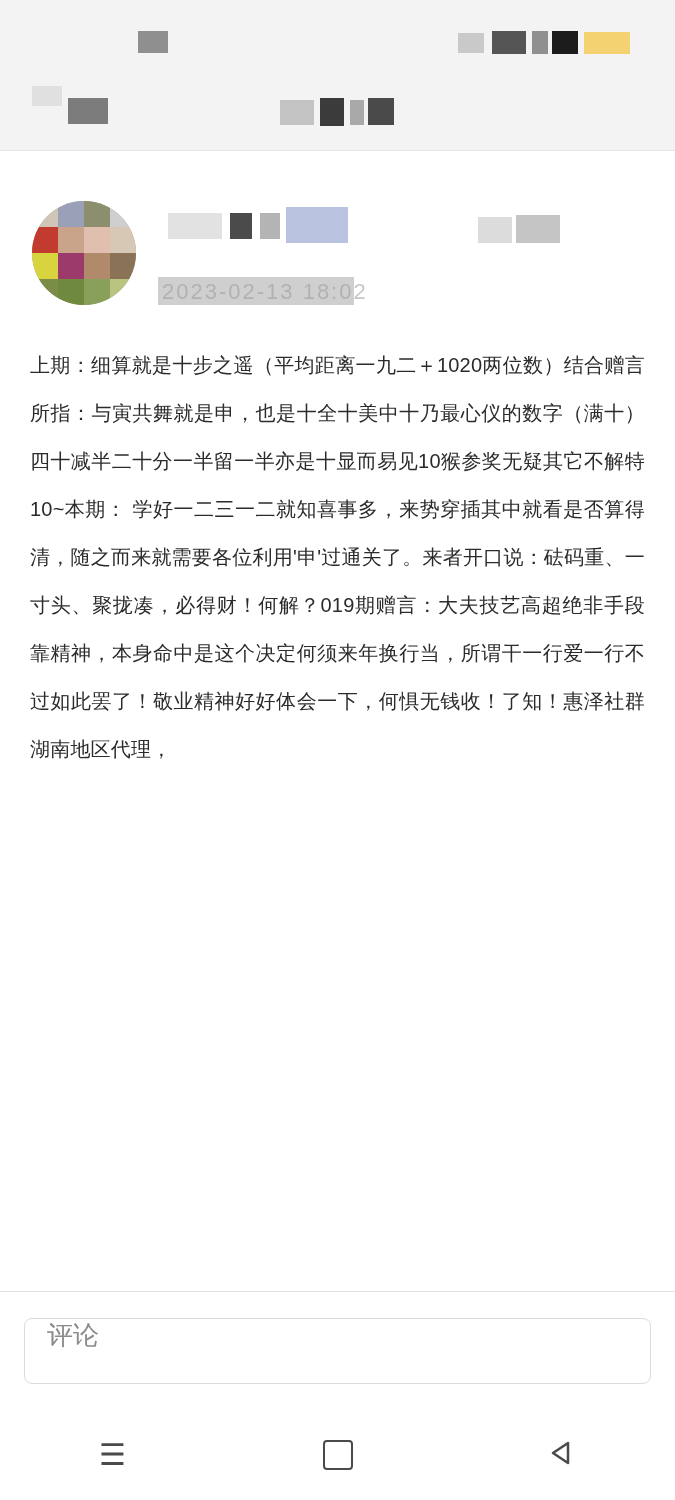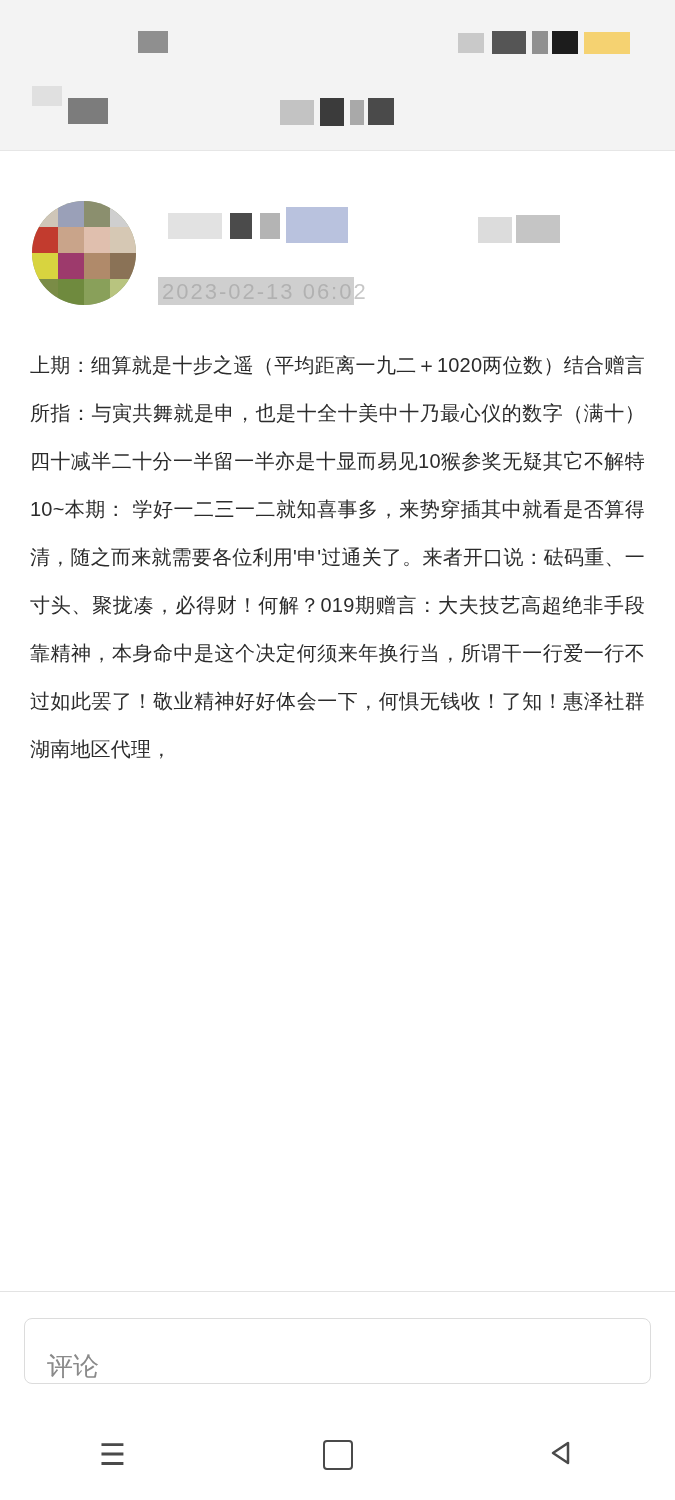--- a/index.html
+++ b/index.html
@@ -112,21 +112,21 @@
     align-items: center;
   }
   .comment-input {
     margin: 0 24px;
     flex: 1;
     height: 66px;
     border: 1px solid #dcdcdc;
     border-radius: 8px;
     background: #ffffff;
     display: flex;
-    align-items: flex-end;
+    align-items: flex-start;
     padding: 0 20px;
     box-sizing: border-box;
   }
   .comment-input input {
     border: none;
     outline: none;
     width: 100%;
     font-size: 26px;
     font-family: "Liberation Sans", sans-serif;
     color: #333333;
@@ -204,21 +204,21 @@
     <span class="px" style="left:0;top:78px;width:26px;height:26px;background:#7a8c46;"></span>
     <span class="px" style="left:26px;top:78px;width:26px;height:26px;background:#6f8a3e;"></span>
     <span class="px" style="left:52px;top:78px;width:26px;height:26px;background:#89a05a;"></span>
     <span class="px" style="left:78px;top:78px;width:26px;height:26px;background:#b8c47f;"></span>
   </div>
   <span class="mosaic name-1"></span>
   <span class="mosaic name-2"></span>
   <span class="mosaic name-3"></span>
   <span class="mosaic name-4"></span>
   <span class="mosaic time-blur"></span>
-  <span class="time-text">2023-02-13 06:02</span>
+  <span class="time-text">2023-02-13 18:02</span>
   <span class="mosaic hdr-right-1"></span>
   <span class="mosaic hdr-right-2"></span>
 </div>
 
 <div class="post-body">上期：细算就是十步之遥（平均距离一九二＋1020两位数）结合赠言所指：与寅共舞就是申，也是十全十美中十乃最心仪的数字（满十）四十减半二十分一半留一半亦是十显而易见10猴参奖无疑其它不解特10~本期： 学好一二三一二就知喜事多，来势穿插其中就看是否算得清，随之而来就需要各位利用'申'过通关了。来者开口说：砝码重、一寸头、聚拢凑，必得财！何解？019期赠言：大夫技艺高超绝非手段靠精神，本身命中是这个决定何须来年换行当，所谓干一行爱一行不过如此罢了！敬业精神好好体会一下，何惧无钱收！了知！惠泽社群湖南地区代理，</div>
 
 <div class="comment-bar">
   <div class="comment-input">
     <input type="text" value="" placeholder="评论" style="">
   </div>

